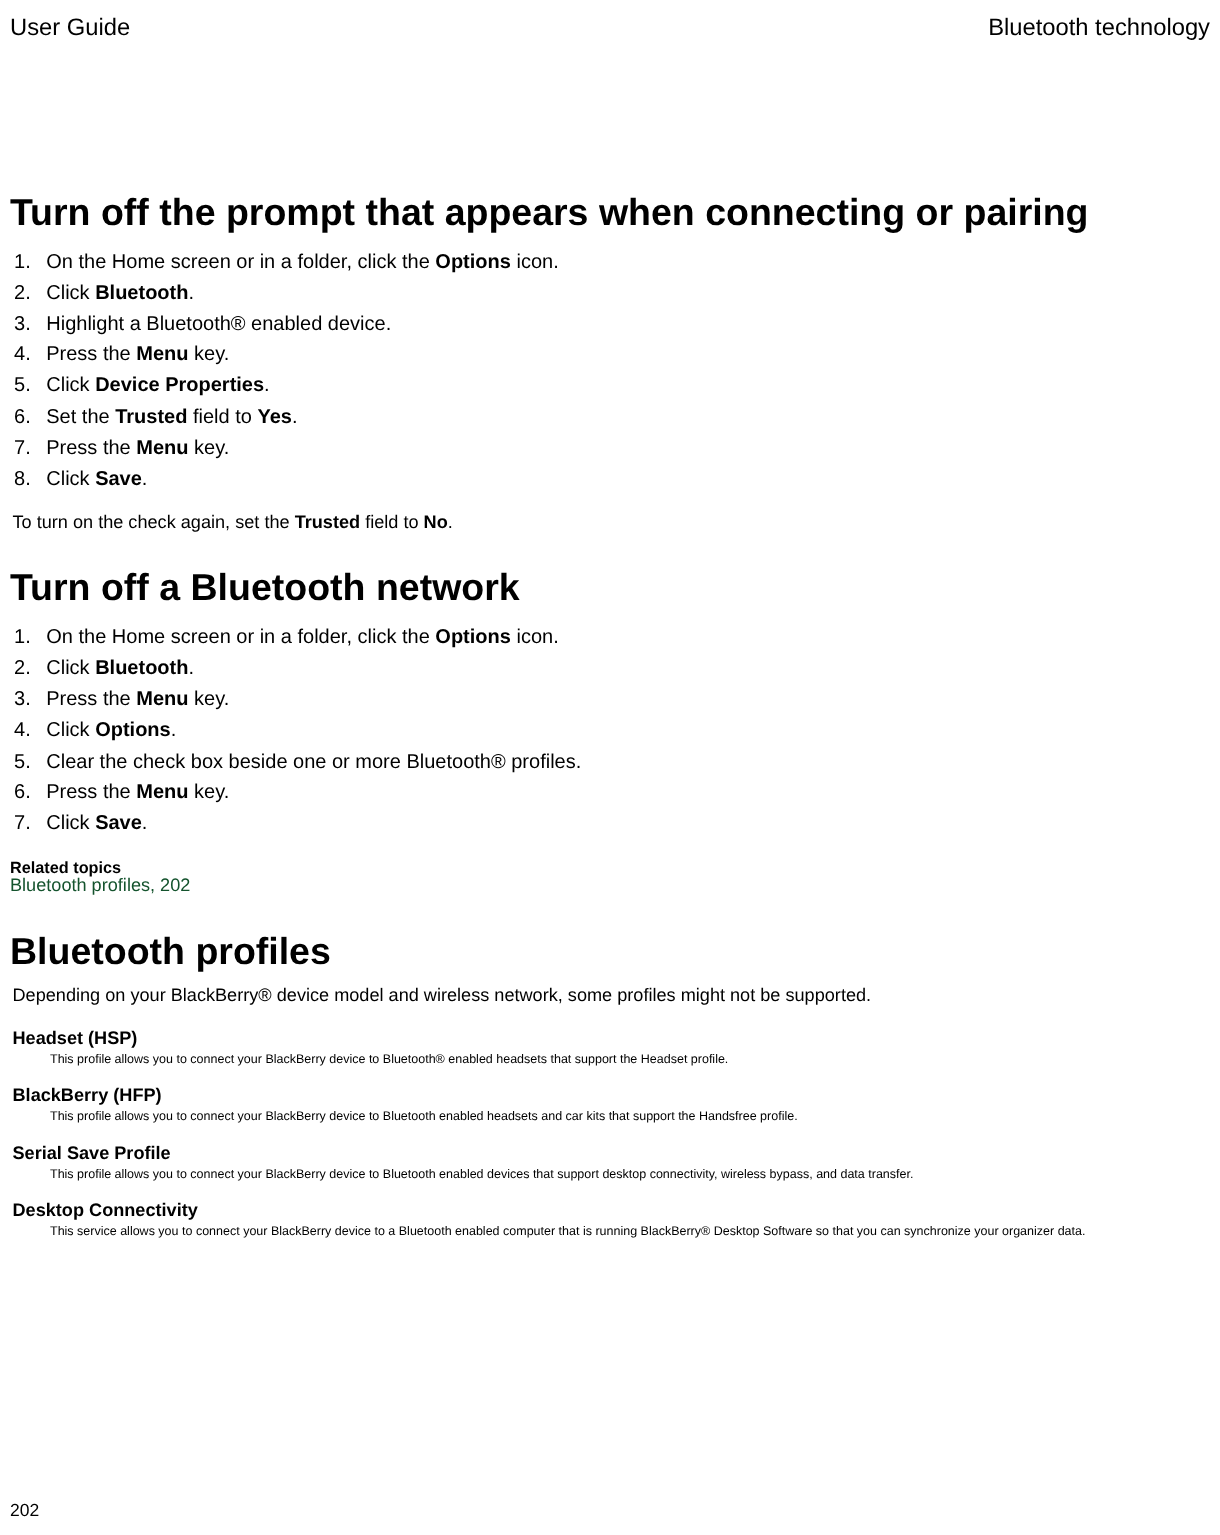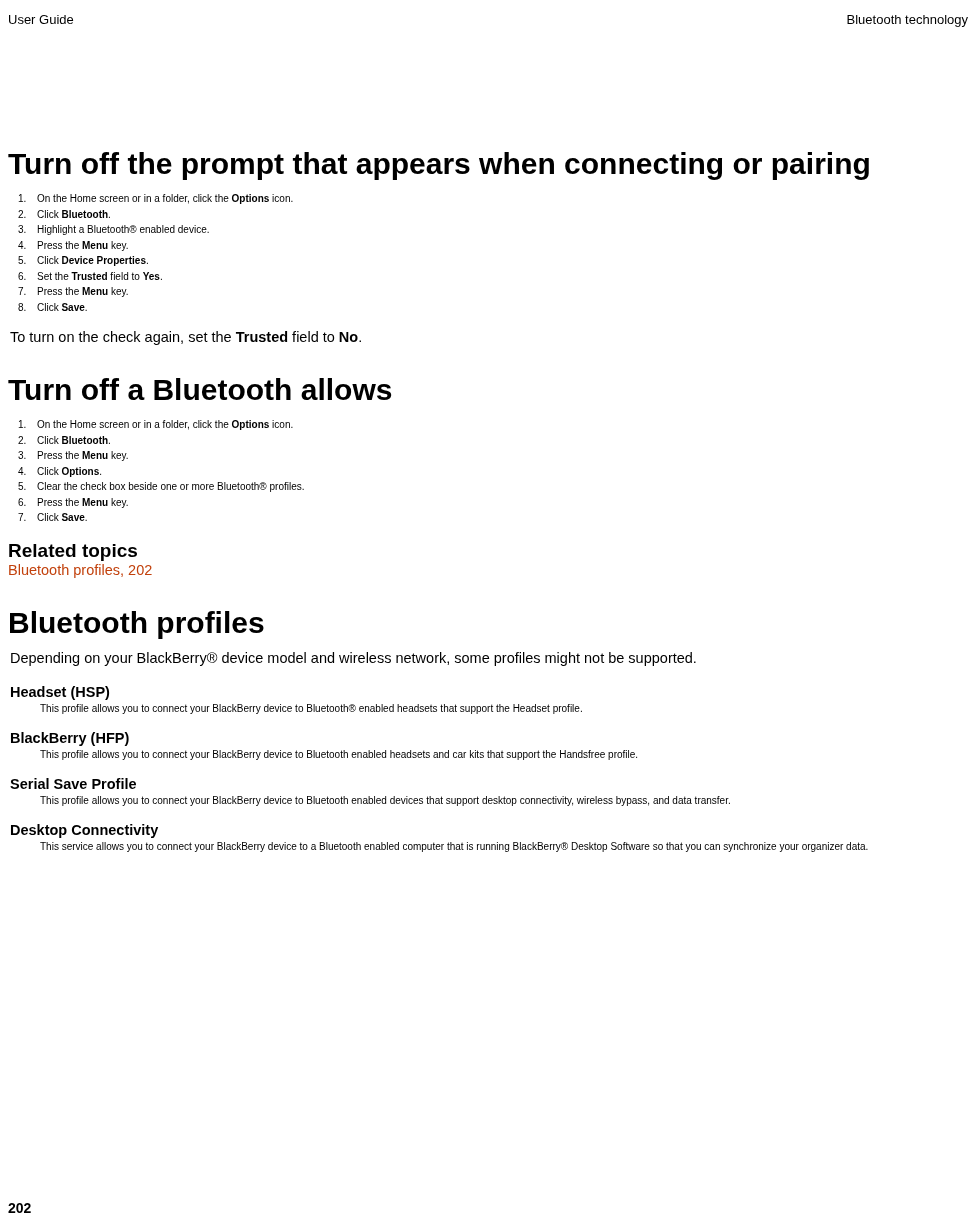--- a/index.html
+++ b/index.html
@@ -12,55 +12,55 @@
       width: 976px;
       height: 1228px;
       padding: 12px 8px;
       color: #000;
       background: #fff;
       position: relative;
     }
     .header {
       display: flex;
       justify-content: space-between;
-      font-size: 13px;
+      font-size: 19px;
       margin-bottom: 120px;
     }
     h2.section-heading {
       font-size: 30px;
       font-weight: 700;
       margin-bottom: 10px;
       margin-top: 28px;
     }
     ol {
       list-style-position: outside;
       margin-left: 13px;
       padding-left: 8px;
       margin-bottom: 14px;
     }
     ol li {
-      font-size: 10px;
+      font-size: 16px;
       line-height: 1.55;
       padding-left: 8px;
     }
     .step-text {
       display: inline;
     }
     .body-text {
       font-size: 14.5px;
       margin: 12px 0 10px 2px;
     }
     .related-heading {
-      font-size: 19px;
+      font-size: 13px;
       font-weight: 700;
       margin-top: 14px;
     }
     .related-link {
       font-size: 14.5px;
-      color: #c2410c;
+      color: #14532d;
       cursor: pointer;
     }
     .profile-intro {
       font-size: 14.5px;
       margin: 4px 0 18px 2px;
     }
     .profile-term {
       font-size: 14.5px;
       font-weight: 700;
       margin-top: 14px;
@@ -70,21 +70,20 @@
       font-size: 10px;
       margin-left: 32px;
       margin-top: 2px;
       line-height: 1.4;
     }
     .page-number {
       position: absolute;
       bottom: 12px;
       left: 8px;
       font-size: 14px;
-      font-weight: bold;
     }
     .b { font-weight: 700; }
   </style>
 </head>
 <body>
 
 <div class="header">
   <span>User Guide</span>
   <span>Bluetooth technology</span>
 </div>
@@ -97,21 +96,21 @@
   <li><span class="step-text"><span>Press the </span><span class="b">Menu</span><span> key.</span></span></li>
   <li><span class="step-text"><span>Click </span><span class="b">Device Properties</span><span>.</span></span></li>
   <li><span class="step-text"><span>Set the </span><span class="b">Trusted</span><span> field to </span><span class="b">Yes</span><span>.</span></span></li>
   <li><span class="step-text"><span>Press the </span><span class="b">Menu</span><span> key.</span></span></li>
   <li><span class="step-text"><span>Click </span><span class="b">Save</span><span>.</span></span></li>
 </ol>
 <p class="body-text">
   <span>To turn on the check again, set the </span><span class="b">Trusted</span><span> field to </span><span class="b">No</span><span>.</span>
 </p>
 
-<h2 class="section-heading">Turn off a Bluetooth allows</h2>
+<h2 class="section-heading">Turn off a Bluetooth network</h2>
 <ol>
   <li><span class="step-text"><span>On the Home screen or in a folder, click the </span><span class="b">Options</span><span> icon.</span></span></li>
   <li><span class="step-text"><span>Click </span><span class="b">Bluetooth</span><span>.</span></span></li>
   <li><span class="step-text"><span>Press the </span><span class="b">Menu</span><span> key.</span></span></li>
   <li><span class="step-text"><span>Click </span><span class="b">Options</span><span>.</span></span></li>
   <li><span class="step-text"><span>Clear the check box beside one or more Bluetooth® profiles.</span></span></li>
   <li><span class="step-text"><span>Press the </span><span class="b">Menu</span><span> key.</span></span></li>
   <li><span class="step-text"><span>Click </span><span class="b">Save</span><span>.</span></span></li>
 </ol>
 <div class="related-heading">Related topics</div>

